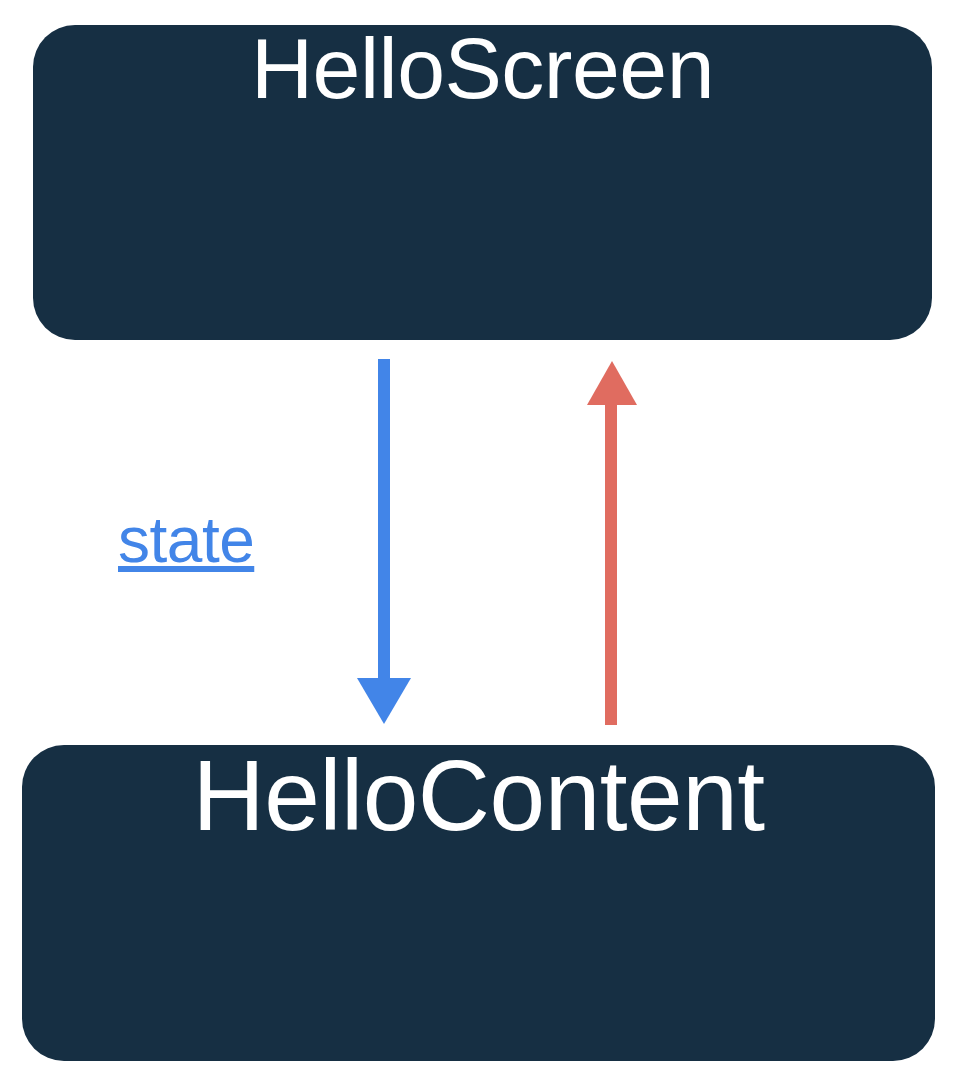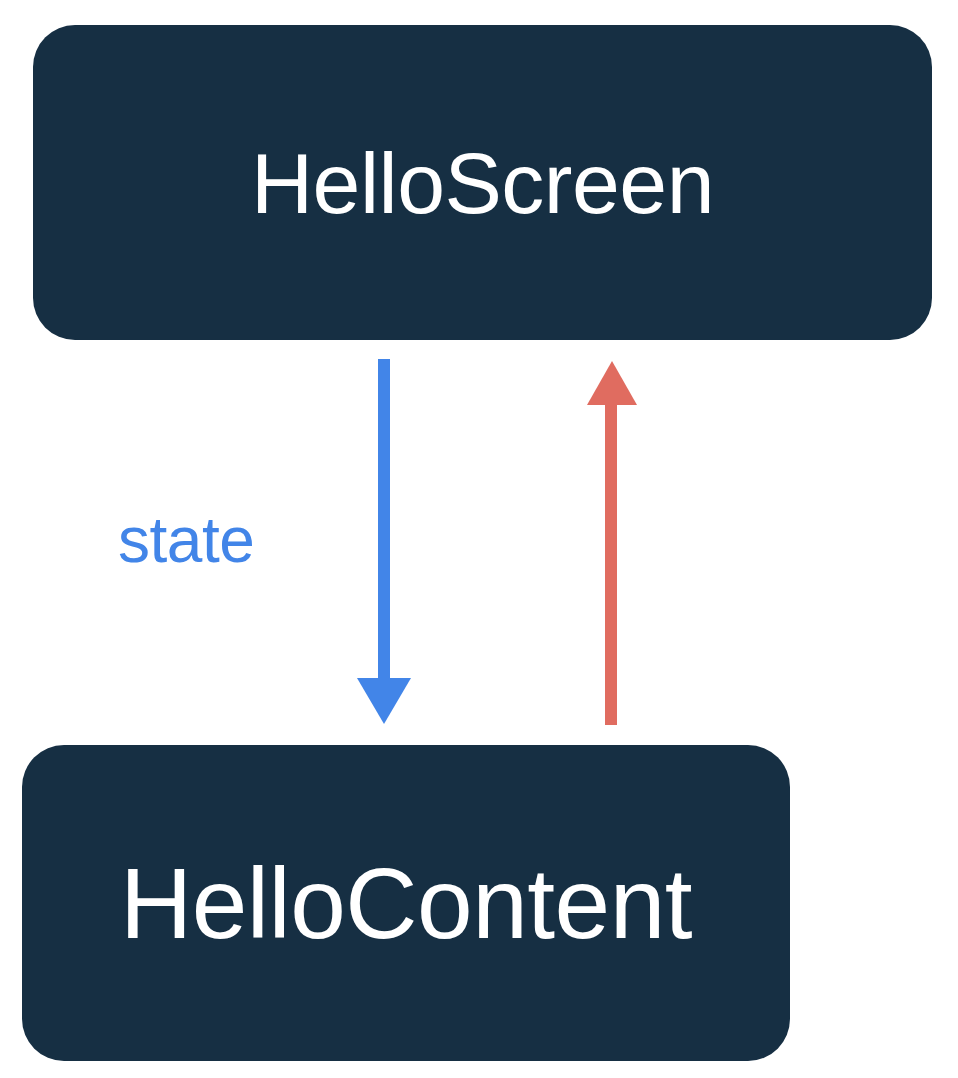--- a/index.html
+++ b/index.html
@@ -16,21 +16,20 @@
     width: 958px;
     height: 1078px;
     background: #ffffff;
     overflow: hidden;
   }
   .node-box {
     position: absolute;
     background: #162F43;
     border-radius: 42px;
     display: flex;
-    align-items: center;
     justify-content: center;
     box-sizing: border-box;
   }
   .node-label {
     color: #ffffff;
     font-family: "Liberation Sans", "DejaVu Sans", sans-serif;
     font-weight: 400;
     letter-spacing: -0.5px;
     line-height: 1;
     white-space: nowrap;
@@ -40,21 +39,21 @@
     top: 25px;
     width: 899px;
     height: 315px;
   }
   #node-hello-screen .node-label {
     font-size: 86px;
   }
   #node-hello-content {
     left: 22px;
     top: 745px;
-    width: 768px;
+    width: 913px;
     height: 316px;
   }
   #node-hello-content .node-label {
     font-size: 100px;
   }
   .edge-svg {
     position: absolute;
     left: 0;
     top: 0;
     width: 958px;
@@ -62,20 +61,21 @@
     pointer-events: none;
   }
   .edge-label {
     position: absolute;
     font-family: "Liberation Sans", "DejaVu Sans", sans-serif;
     font-weight: 400;
     font-size: 64px;
     line-height: 1;
     white-space: nowrap;
     letter-spacing: -0.5px;
+    text-decoration: underline;
   }
   #edge-label-state {
     left: 118px;
     top: 508px;
     color: #4285E8;
   }
   #edge-label-event {
     left: 665px;
     top: 508px;
     color: #E06C60;

